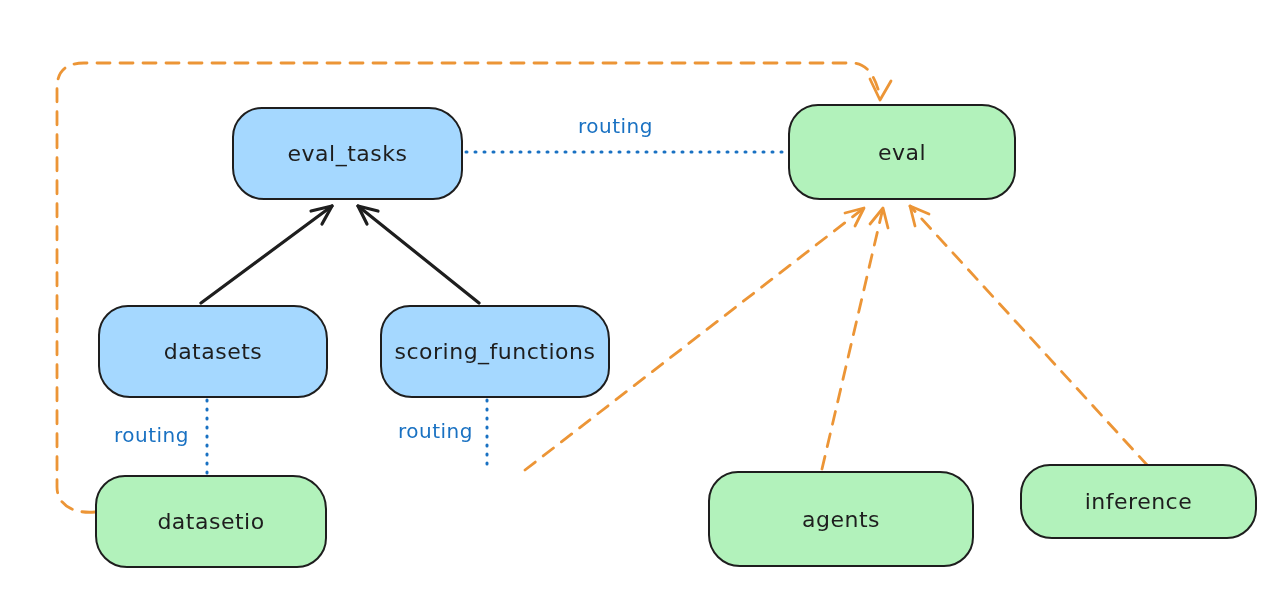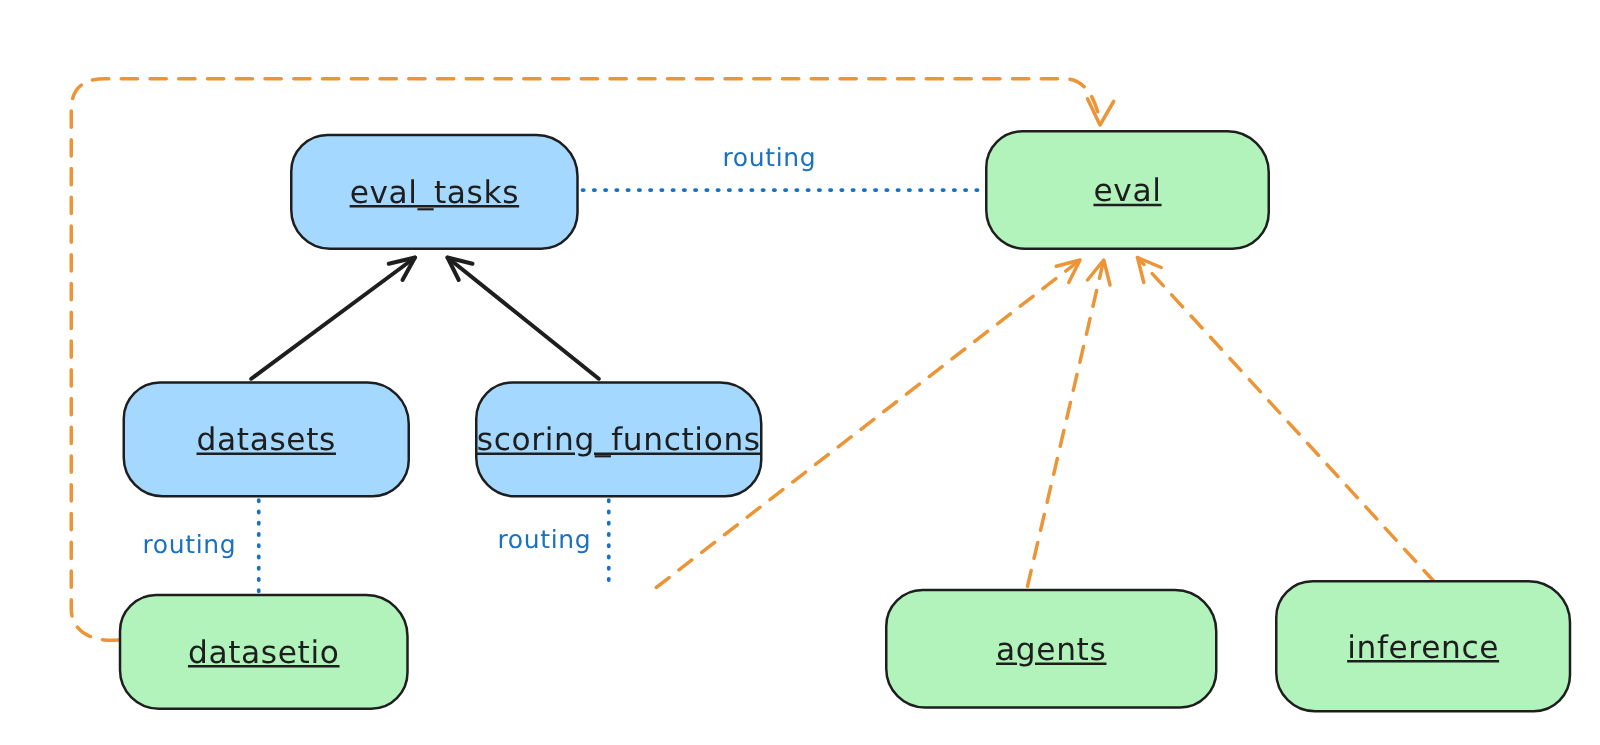--- a/index.html
+++ b/index.html
@@ -22,36 +22,35 @@
     height: 596px;
   }
   .node {
     position: absolute;
     box-sizing: border-box;
     border: 2.5px solid var(--node-stroke, #1e1e1e);
     border-radius: 30px 34px 30px 32px;
     display: flex;
     align-items: center;
     justify-content: center;
-    font-size: 25px;
+    font-size: 22px;
     letter-spacing: 0.5px;
     color: var(--node-stroke, #1e1e1e);
-    text-decoration: underline;
   }
   .node.blue  { background: var(--blue-fill, #a5d8ff); }
   .node.green { background: var(--green-fill, #b2f2bb); }
 
   .node-eval-tasks        { left: 232px; top: 107px; width: 231px; height: 93px; }
   .node-eval              { left: 788px; top: 104px; width: 228px; height: 96px; }
   .node-datasets          { left:  98px; top: 305px; width: 230px; height: 93px; align-items: center; }
   .node-scoring-functions { left: 380px; top: 305px; width: 230px; height: 93px; }
   .node-datasetio         { left:  95px; top: 475px; width: 232px; height: 93px; }
   .node-scoring           { left: 388px; top: 471px; width: 229px; height: 94px; }
   .node-agents            { left: 708px; top: 471px; width: 266px; height: 96px; }
-  .node-inference         { left:1020px; top: 464px; width: 237px; height: 106px; text-align: center; }
+  .node-inference         { left:1020px; top: 464px; width: 237px; height: 75px; text-align: center; }
 
   .routing-label {
     position: absolute;
     color: var(--routing-blue, #1971c2);
     font-size: 20px;
     font-weight: normal;
     letter-spacing: 0.5px;
   }
   .routing-top    { left: 578px; top: 114px; }
   .routing-left   { left: 114px; top: 423px; }

